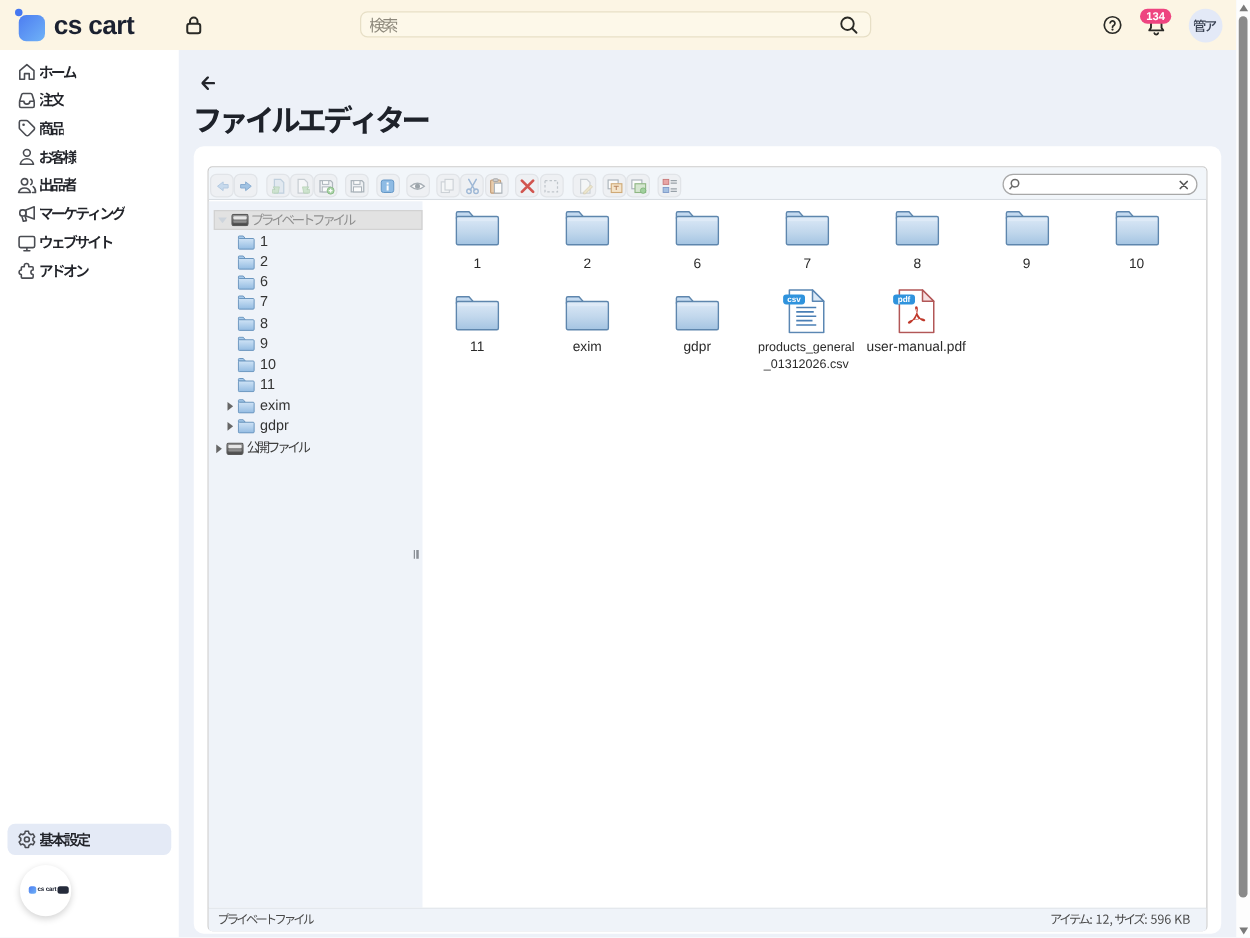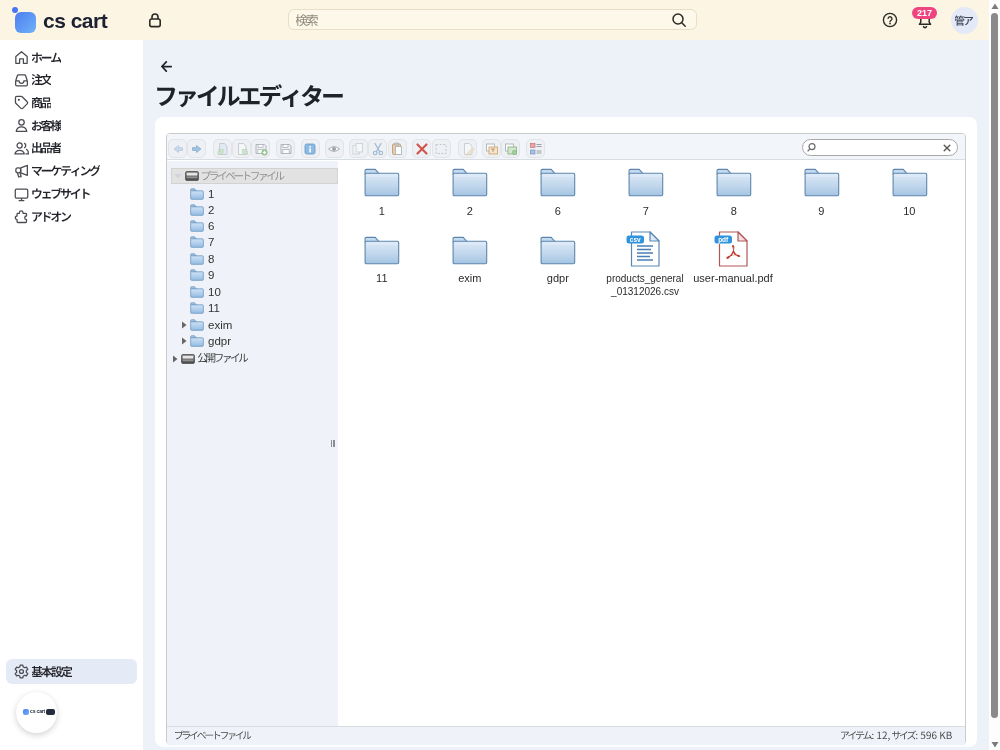--- a/index.html
+++ b/index.html
@@ -26,21 +26,21 @@
   </svg>
 <svg class="abs" style="left:882px;top:12px" width="16" height="16" viewBox="0 0 16 16">
 <circle cx="8" cy="8" r="6.6" fill="none" stroke="#2a2a26" stroke-width="1.35"></circle>
 <path d="M6.1 6.3 a1.95 1.95 0 1 1 2.7 2.2 c-0.6 0.3 -0.8 0.6 -0.8 1.2" fill="none" stroke="#2a2a26" stroke-width="1.35" stroke-linecap="round"></path>
 <circle cx="8" cy="11.6" r="0.9" fill="#2a2a26"></circle>
   </svg>
 <svg class="abs" style="left:917px;top:14px" width="16" height="15" viewBox="0 0 16 15">
 <path d="M8 1 C5.3 1 3.8 2.8 3.8 5.2 L3.8 8.2 L2.4 10.3 L13.6 10.3 L12.2 8.2 L12.2 5.2 C12.2 2.8 10.7 1 8 1 Z" fill="none" stroke="#2a2a26" stroke-width="1.5" stroke-linejoin="round"></path>
 <path d="M6.5 12.6 a1.6 1.6 0 0 0 3 0" fill="none" stroke="#2a2a26" stroke-width="1.5" stroke-linecap="round"></path>
   </svg>
-<div class="abs" style="left:912px;top:6.5px;width:25px;height:12.5px;border-radius:7px;background:#ee4480;color:#fff;font-size:9px;font-weight:700;text-align:center;line-height:12.5px">217</div>
+<div class="abs" style="left:912px;top:6.5px;width:25px;height:12.5px;border-radius:7px;background:#ee4480;color:#fff;font-size:9px;font-weight:700;text-align:center;line-height:12.5px">134</div>
 <div class="abs" style="left:951px;top:7px;width:27px;height:27px;border-radius:50%;background:#e3e9f7"></div>
 <svg style="position:absolute;left:955.48px;top:13.5px" width="18" height="14" viewBox="0 -11.0 18 14.3">
     <path d="M2.1 -0.2H7.7V0.6H2.1ZM4.0 -7.0H5.0V-5.8H4.0ZM-0.1 -6.2H9.3V-4.1H8.2V-5.4H0.8V-4.1H-0.1ZM2.1 -4.8H7.6V-2.5H2.1V-3.3H6.6V-4.1H2.1ZM2.1 -1.9H8.4V0.9H7.3V-1.1H2.1ZM1.5 -4.8H2.5V0.9H1.5ZM0.8 -8.5H4.4V-7.6H0.8ZM5.2 -8.5H9.6V-7.6H5.2ZM1.0 -9.4 2.0 -9.1Q1.6 -8.4 1.2 -7.7Q0.7 -7.0 0.2 -6.5Q0.1 -6.6 -0.0 -6.7Q-0.2 -6.8 -0.3 -6.9Q-0.5 -7.0 -0.6 -7.1Q-0.1 -7.5 0.3 -8.1Q0.7 -8.7 1.0 -9.4ZM5.4 -9.4 6.4 -9.1Q6.1 -8.4 5.6 -7.8Q5.1 -7.1 4.6 -6.7Q4.5 -6.8 4.3 -6.9Q4.2 -7.0 4.0 -7.1Q3.8 -7.1 3.7 -7.2Q4.2 -7.6 4.7 -8.2Q5.1 -8.7 5.4 -9.4ZM1.4 -7.8 2.3 -8.1Q2.5 -7.8 2.7 -7.4Q2.8 -7.1 2.9 -6.8L2.0 -6.5Q1.9 -6.8 1.7 -7.2Q1.6 -7.5 1.4 -7.8ZM6.1 -7.8 7.1 -8.1Q7.3 -7.8 7.6 -7.4Q7.8 -7.1 7.9 -6.8L7.0 -6.5Q6.9 -6.8 6.6 -7.1Q6.4 -7.5 6.1 -7.8Z M18.4 -7.4Q18.3 -7.4 18.2 -7.2Q18.1 -7.1 18.0 -7.0Q17.8 -6.6 17.4 -6.0Q17.0 -5.5 16.5 -4.9Q15.9 -4.4 15.3 -3.9L14.4 -4.7Q14.8 -4.9 15.1 -5.2Q15.5 -5.5 15.8 -5.8Q16.1 -6.1 16.3 -6.4Q16.5 -6.7 16.7 -6.9Q16.5 -6.9 16.1 -6.9Q15.8 -6.9 15.3 -6.9Q14.8 -6.9 14.2 -6.9Q13.6 -6.9 13.0 -6.9Q12.5 -6.9 12.0 -6.9Q11.5 -6.9 11.1 -6.9Q10.8 -6.9 10.6 -6.9Q10.3 -6.9 10.0 -6.9Q9.7 -6.9 9.3 -6.9V-8.1Q9.6 -8.1 10.0 -8.0Q10.3 -8.0 10.6 -8.0Q10.8 -8.0 11.1 -8.0Q11.5 -8.0 12.0 -8.0Q12.5 -8.0 13.1 -8.0Q13.7 -8.0 14.3 -8.0Q14.9 -8.0 15.4 -8.0Q15.9 -8.0 16.3 -8.0Q16.6 -8.0 16.8 -8.0Q16.9 -8.0 17.1 -8.0Q17.3 -8.0 17.4 -8.0Q17.6 -8.1 17.7 -8.1ZM14.0 -6.0Q14.0 -5.1 13.9 -4.3Q13.9 -3.6 13.7 -2.9Q13.5 -2.2 13.2 -1.6Q12.9 -1.0 12.3 -0.5Q11.8 0.1 10.9 0.5L9.9 -0.3Q10.1 -0.4 10.4 -0.5Q10.7 -0.7 10.9 -0.9Q11.5 -1.3 11.9 -1.7Q12.2 -2.2 12.4 -2.7Q12.6 -3.2 12.7 -3.8Q12.8 -4.4 12.8 -5.1Q12.8 -5.3 12.7 -5.5Q12.7 -5.7 12.7 -6.0Z" fill="#3c4456"></path>
   </svg>
 <div class="abs" style="left:0;top:40px;width:143px;height:710px;background:#ffffff"></div>
 <svg class="abs" style="left:12.5px;top:49.0px" width="17" height="17" viewBox="0 0 18 18">
     <path d="M3 8 L9 2.8 L15 8 V15.2 H11 V10.5 H7 V15.2 H3 Z" fill="none" stroke="#4a4c52" stroke-width="1.35" stroke-linejoin="round"></path>
   </svg>
 <svg style="position:absolute;left:32px;top:49.8px" width="29" height="16" viewBox="0 -12.0 29 15.6">
     <path d="M5.8 -9.6Q5.8 -9.5 5.8 -9.3Q5.8 -9.1 5.8 -8.9Q5.7 -8.7 5.7 -8.6Q5.7 -8.2 5.7 -7.8Q5.7 -7.4 5.7 -6.9Q5.7 -6.5 5.7 -6.2Q5.7 -6.0 5.7 -5.5Q5.7 -5.1 5.7 -4.5Q5.7 -4.0 5.7 -3.4Q5.7 -2.8 5.7 -2.2Q5.7 -1.7 5.7 -1.3Q5.7 -0.8 5.7 -0.6Q5.7 -0.1 5.4 0.2Q5.2 0.5 4.5 0.5Q4.2 0.5 3.9 0.5Q3.6 0.5 3.3 0.4Q3.0 0.4 2.7 0.4L2.5 -0.9Q2.9 -0.9 3.3 -0.8Q3.7 -0.8 3.9 -0.8Q4.1 -0.8 4.2 -0.9Q4.3 -1.0 4.3 -1.2Q4.3 -1.4 4.3 -1.7Q4.3 -2.1 4.3 -2.6Q4.3 -3.1 4.3 -3.7Q4.3 -4.3 4.3 -4.8Q4.3 -5.3 4.3 -5.7Q4.3 -6.1 4.3 -6.2Q4.3 -6.4 4.3 -6.8Q4.3 -7.3 4.3 -7.7Q4.3 -8.2 4.3 -8.6Q4.3 -8.8 4.3 -9.1Q4.3 -9.4 4.2 -9.6ZM0.1 -7.6Q0.4 -7.6 0.6 -7.6Q0.9 -7.5 1.2 -7.5Q1.4 -7.5 1.8 -7.5Q2.2 -7.5 2.9 -7.5Q3.5 -7.5 4.2 -7.5Q4.9 -7.5 5.6 -7.5Q6.3 -7.5 6.9 -7.5Q7.6 -7.5 8.0 -7.5Q8.5 -7.5 8.6 -7.5Q8.9 -7.5 9.2 -7.6Q9.5 -7.6 9.8 -7.6V-6.2Q9.5 -6.2 9.2 -6.2Q8.9 -6.2 8.6 -6.2Q8.5 -6.2 8.0 -6.2Q7.6 -6.2 7.0 -6.2Q6.3 -6.2 5.6 -6.2Q4.9 -6.2 4.2 -6.2Q3.5 -6.2 2.9 -6.2Q2.3 -6.2 1.8 -6.2Q1.4 -6.2 1.2 -6.2Q0.9 -6.2 0.6 -6.2Q0.3 -6.2 0.1 -6.2ZM3.1 -4.5Q2.9 -4.1 2.6 -3.6Q2.3 -3.2 2.0 -2.7Q1.6 -2.2 1.3 -1.8Q1.0 -1.4 0.8 -1.2L-0.4 -1.9Q-0.1 -2.2 0.2 -2.6Q0.5 -3.0 0.8 -3.4Q1.1 -3.8 1.4 -4.3Q1.7 -4.7 1.8 -5.1ZM8.2 -5.1Q8.4 -4.8 8.7 -4.4Q9.0 -4.0 9.3 -3.5Q9.6 -3.1 9.8 -2.7Q10.1 -2.3 10.2 -1.9L9.0 -1.2Q8.8 -1.6 8.5 -2.1Q8.3 -2.5 8.0 -2.9Q7.8 -3.4 7.5 -3.8Q7.2 -4.2 7.0 -4.4Z M9.7 -5.5Q9.9 -5.4 10.2 -5.4Q10.6 -5.4 10.9 -5.4Q11.3 -5.4 11.6 -5.4Q11.8 -5.4 12.3 -5.4Q12.7 -5.4 13.2 -5.4Q13.8 -5.4 14.3 -5.4Q14.9 -5.4 15.5 -5.4Q16.0 -5.4 16.5 -5.4Q17.1 -5.4 17.4 -5.4Q17.8 -5.4 18.1 -5.4Q18.5 -5.4 18.8 -5.4Q19.2 -5.4 19.4 -5.5V-3.8Q19.2 -3.8 18.8 -3.8Q18.4 -3.8 18.1 -3.8Q17.8 -3.8 17.4 -3.8Q17.0 -3.8 16.5 -3.8Q16.0 -3.8 15.5 -3.8Q14.9 -3.8 14.3 -3.8Q13.8 -3.8 13.2 -3.8Q12.7 -3.8 12.3 -3.8Q11.8 -3.8 11.6 -3.8Q11.1 -3.8 10.6 -3.8Q10.0 -3.8 9.7 -3.8Z M24.8 -9.0Q24.7 -8.8 24.6 -8.5Q24.5 -8.1 24.4 -7.7Q24.3 -7.4 24.1 -6.9Q23.9 -6.4 23.7 -5.7Q23.5 -5.1 23.3 -4.4Q23.1 -3.8 22.8 -3.2Q22.6 -2.5 22.5 -2.0Q22.3 -1.5 22.1 -1.2L20.6 -1.2Q20.7 -1.5 20.9 -2.1Q21.1 -2.6 21.4 -3.3Q21.6 -4.0 21.8 -4.7Q22.0 -5.3 22.2 -6.0Q22.4 -6.6 22.6 -7.2Q22.8 -7.7 22.9 -8.1Q23.0 -8.5 23.0 -8.8Q23.1 -9.1 23.1 -9.4ZM27.0 -5.1Q27.4 -4.6 27.7 -4.0Q28.1 -3.3 28.5 -2.6Q28.8 -1.9 29.2 -1.3Q29.5 -0.6 29.7 -0.1L28.2 0.5Q28.0 -0.0 27.7 -0.7Q27.4 -1.4 27.1 -2.1Q26.7 -2.8 26.4 -3.5Q26.0 -4.1 25.7 -4.5ZM20.3 -1.6Q20.8 -1.6 21.4 -1.7Q21.9 -1.7 22.6 -1.8Q23.3 -1.9 24.0 -1.9Q24.8 -2.0 25.4 -2.1Q26.1 -2.2 26.7 -2.2Q27.3 -2.3 27.7 -2.4L28.0 -1.0Q27.6 -0.9 27.0 -0.9Q26.4 -0.8 25.6 -0.7Q24.9 -0.6 24.2 -0.6Q23.4 -0.5 22.7 -0.4Q22.0 -0.3 21.4 -0.3Q20.8 -0.2 20.4 -0.2Q20.2 -0.1 19.9 -0.1Q19.6 -0.1 19.3 -0.0L19.1 -1.6Q19.4 -1.6 19.7 -1.6Q20.1 -1.6 20.3 -1.6Z" fill="#23252b"></path>

